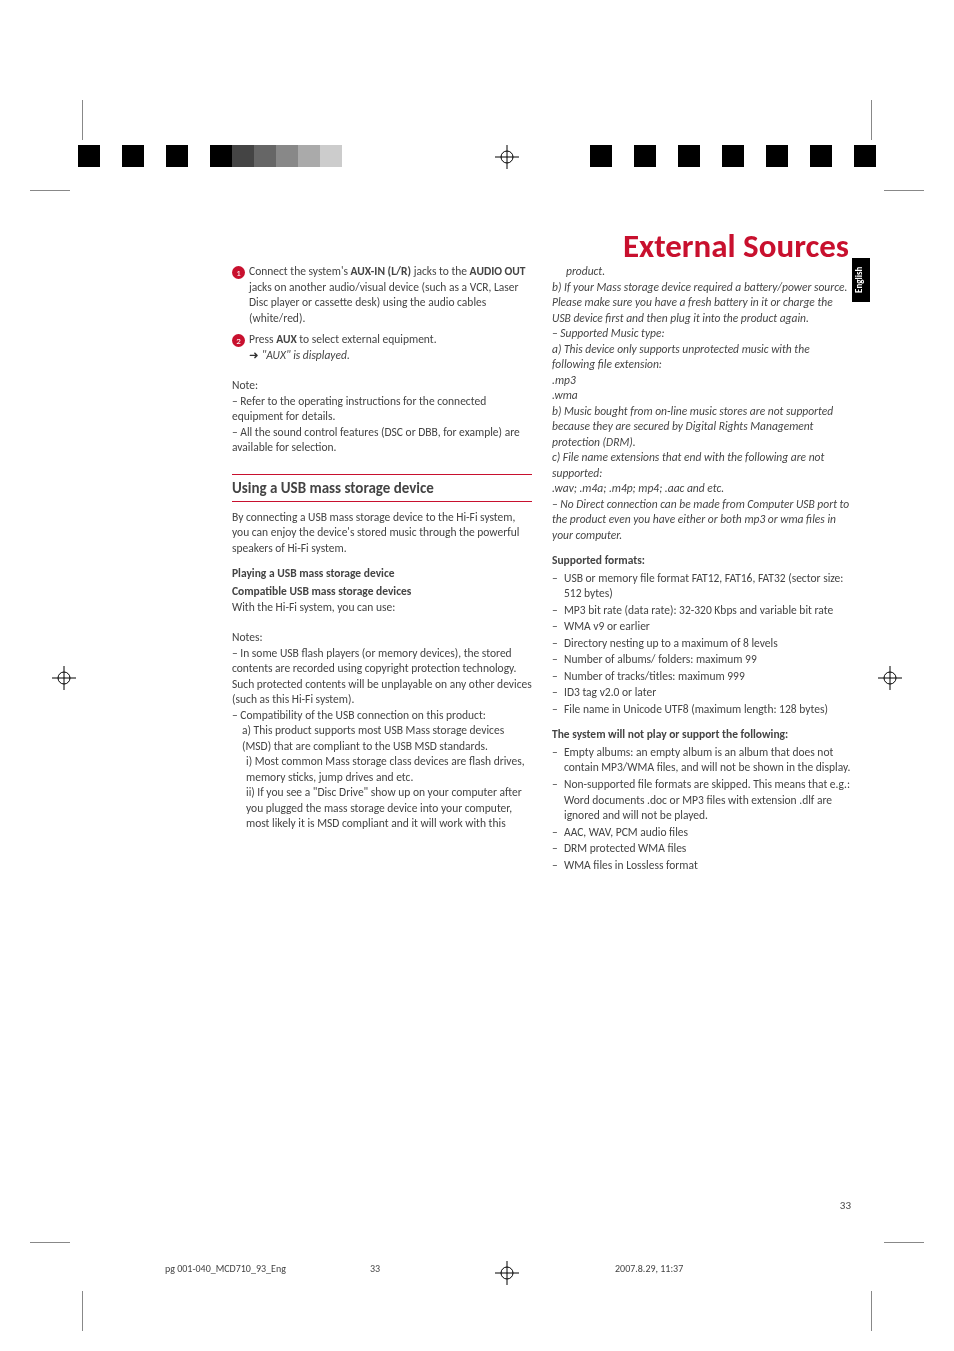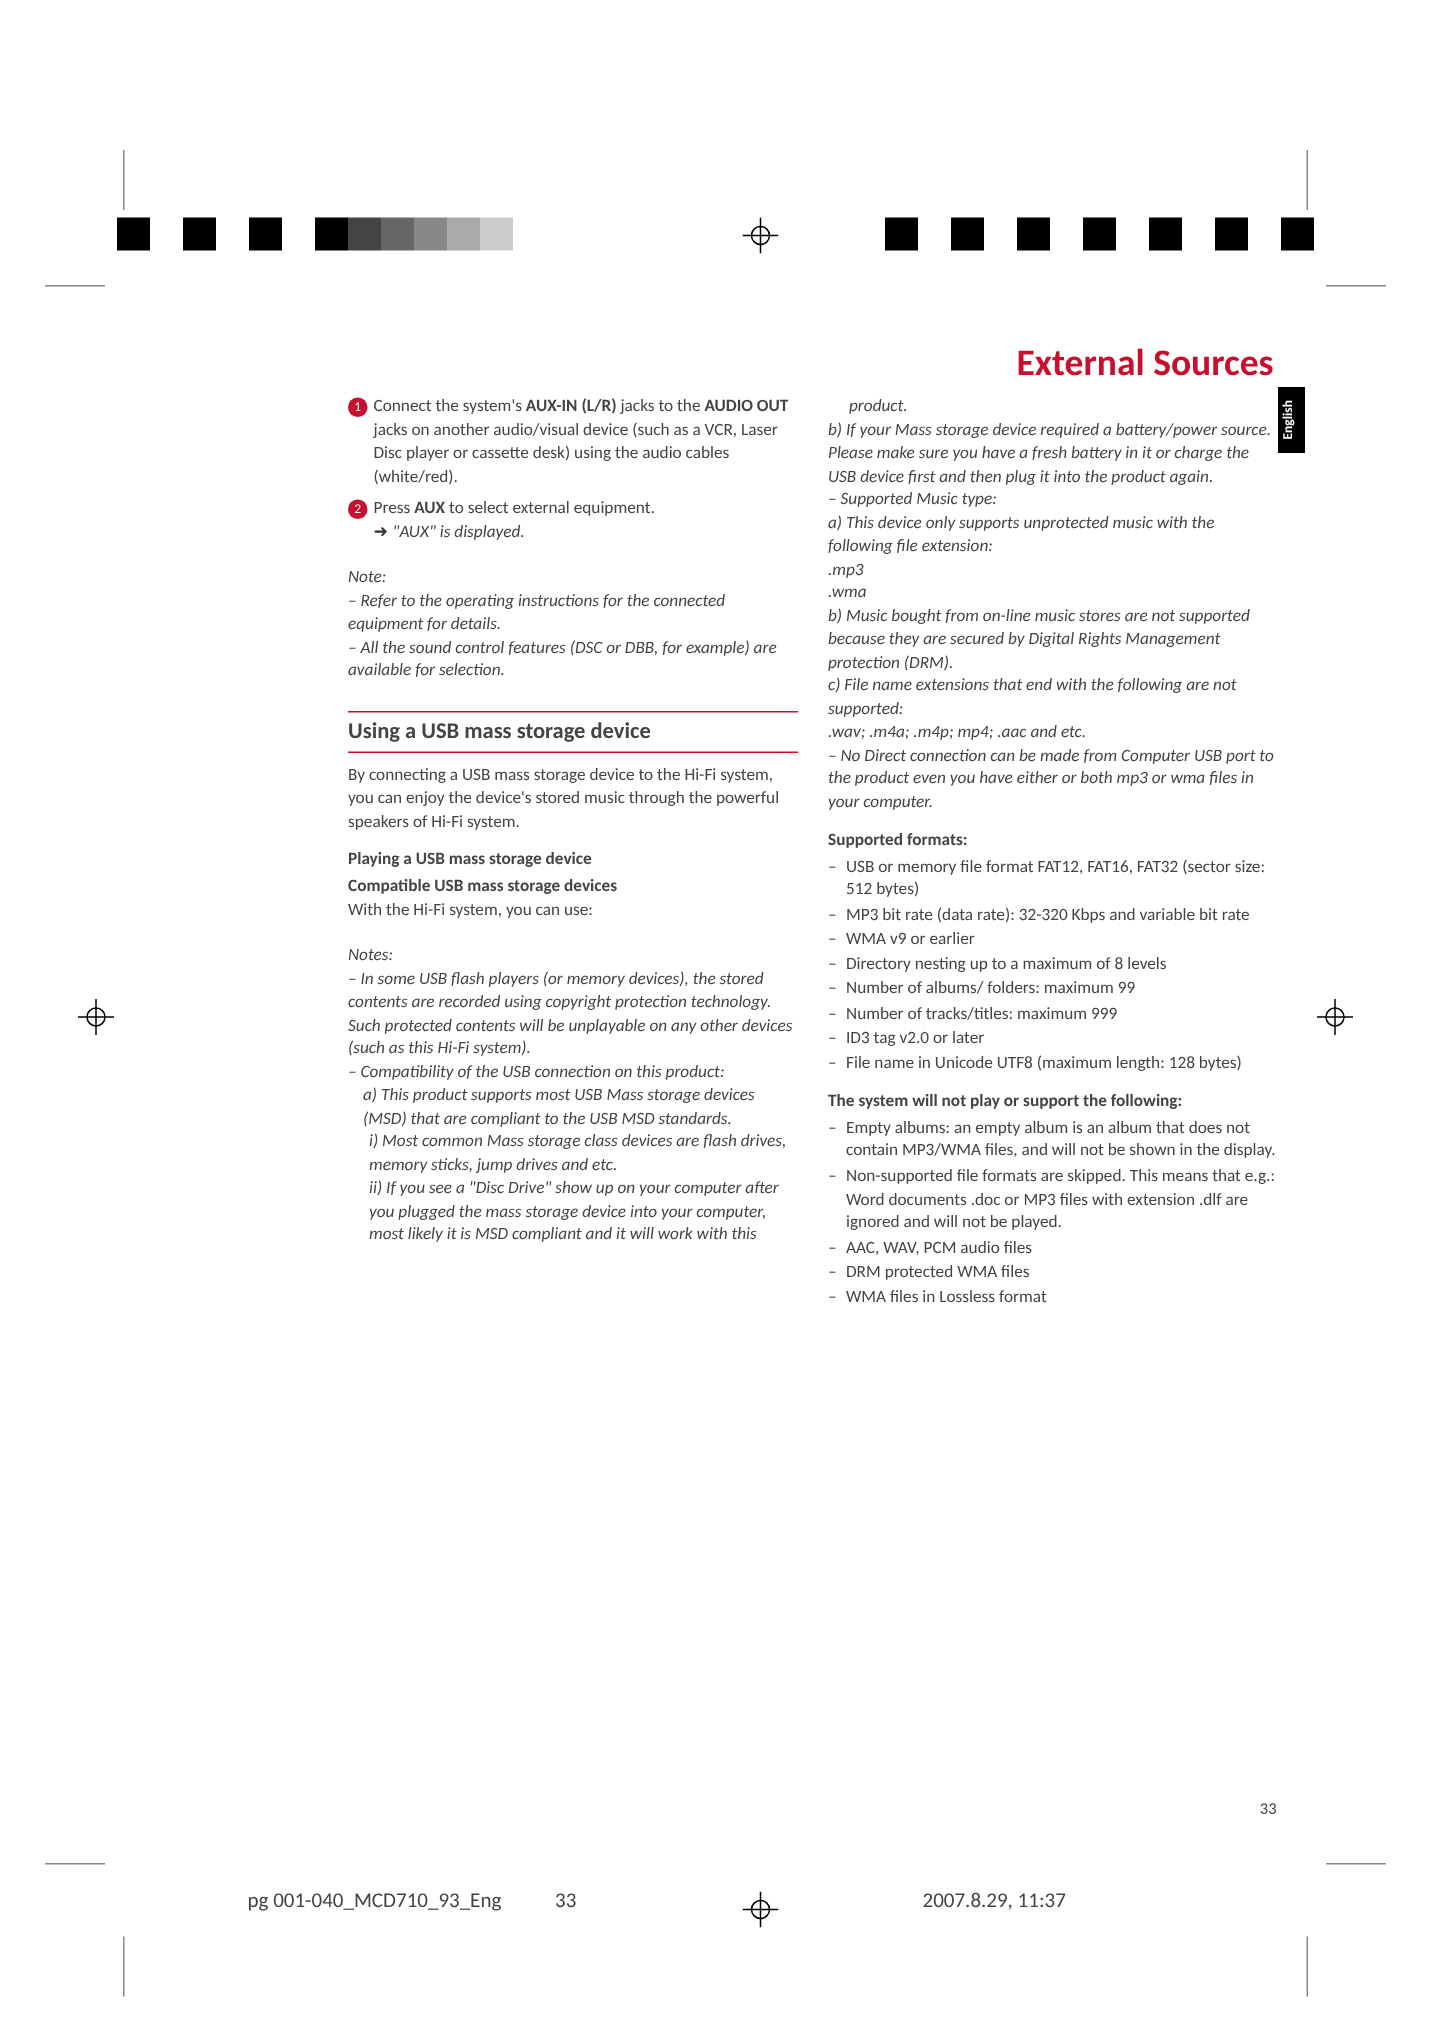--- a/index.html
+++ b/index.html
@@ -28,21 +28,21 @@
       left: 232px;
       width: 630px;
       display: flex;
       gap: 20px;
     }
     .col { width: 300px; font-size: 11.5px; line-height: 1.35; }
     .title-main {
       position: absolute;
       top: 226px;
       right: 105px;
-      font-size: 25px;
+      font-size: 33px;
       font-weight: bold;
       color: #c8102e;
     }
     .section-head {
       border-top: 1.5px solid #c8102e;
       border-bottom: 1.5px solid #c8102e;
       padding: 3px 0;
       font-size: 15px;
       font-weight: bold;
       color: #444;
@@ -63,38 +63,38 @@
     }
     .step-row { display: flex; margin-bottom: 6px; }
     .step-text { flex: 1; }
     .arrow { color: #333; margin-right: 3px; }
     .italic { font-style: italic; }
     .bold { font-weight: bold; }
     .sub-head { font-weight: bold; margin-top: 10px; margin-bottom: 2px; }
     ul.dash { list-style: none; padding-left: 12px; }
     ul.dash li::before { content: "–"; position: absolute; margin-left: -12px; }
     ul.dash li { margin-bottom: 1px; }
-    .notes-block { margin-top: 15px; font-style: italic; }
+    .notes-block { margin-top: 15px; }
     .lang-tab {
       position: absolute;
       top: 258px;
       right: 84px;
       width: 18px;
       height: 44px;
       background: #000;
       color: #fff;
       font-size: 9px;
       font-weight: bold;
       writing-mode: vertical-rl;
       transform: rotate(180deg);
       text-align: center;
       padding: 2px 1px;
     }
     .page-num { position: absolute; bottom: 139px; right: 103px; font-size: 11px; color: #444; }
-    .footer-text { position: absolute; bottom: 76px; font-size: 14px; color: #444; }
+    .footer-text { position: absolute; bottom: 76px; font-size: 10px; color: #444; }
     .footer-left { left: 165px; }
     .footer-mid { left: 370px; }
     .footer-right { left: 615px; }
     .line-h { position: absolute; height: 1px; background: #888; }
     .line-v { position: absolute; width: 1px; background: #888; }
     .indent { padding-left: 14px; }
     .indent2 { padding-left: 10px; }
   </style>
 </head>
 <body>

